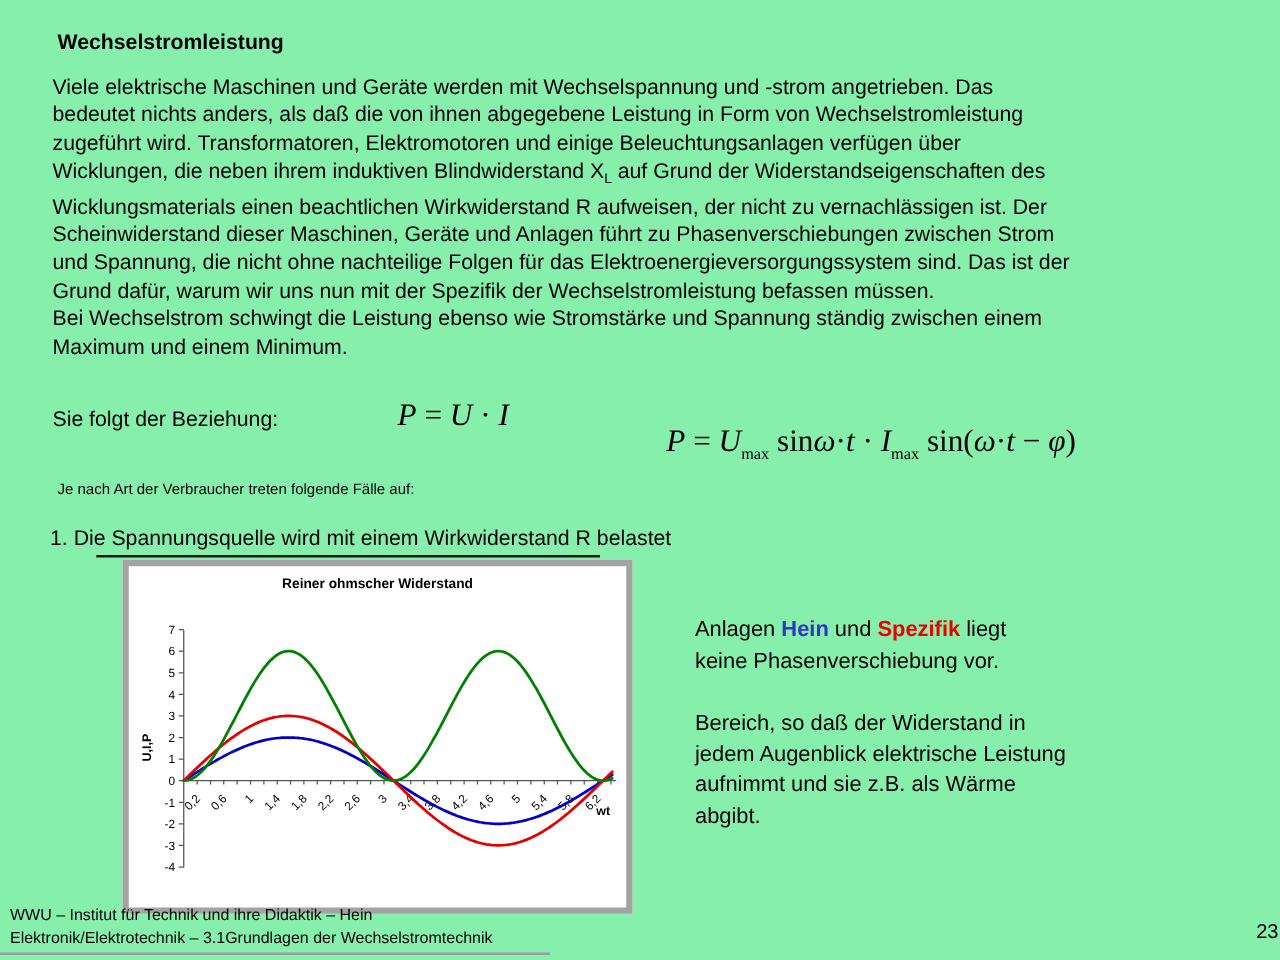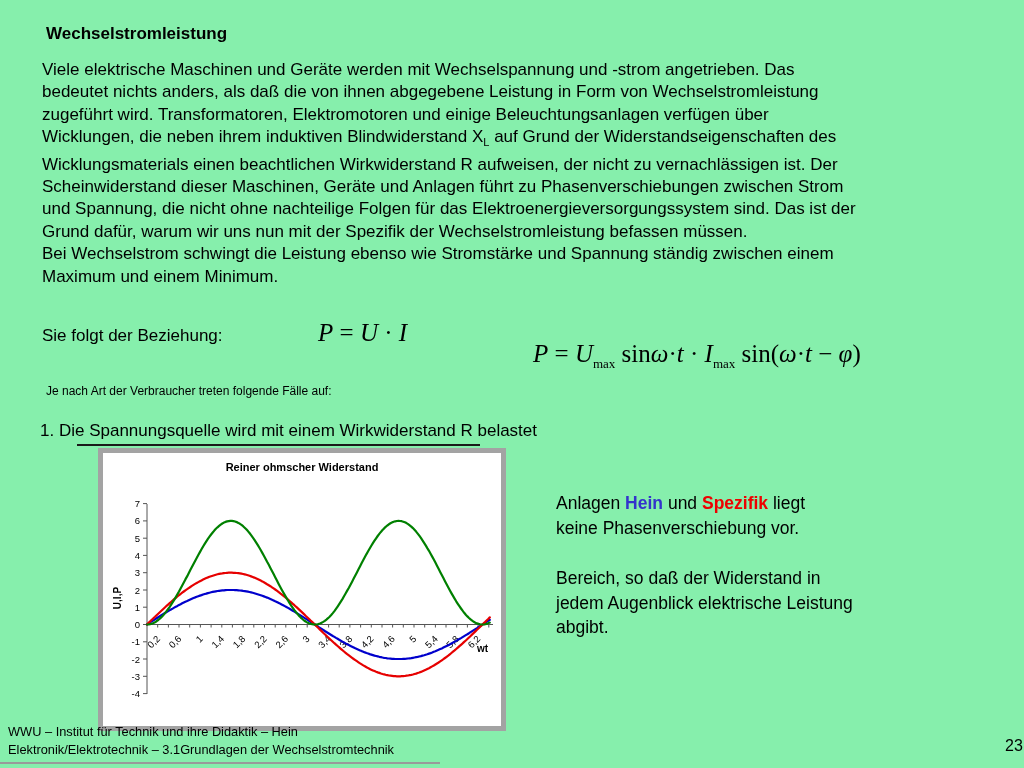--- a/index.html
+++ b/index.html
@@ -149,20 +149,21 @@
       </svg>
   </div>
 
   <div class="abs note note-p1">
       <div class="tline"><span>Anlagen </span><span class="run-blue">Hein</span><span> und </span><span class="run-red">Spezifik</span><span> liegt</span></div>
       <div class="tline"><span>keine Phasenverschiebung vor.</span></div>
     </div>
   <div class="abs note note-p2">
       <div class="tline"><span>Bereich, so daß der Widerstand in</span></div>
       <div class="tline"><span>jedem Augenblick elektrische Leistung</span></div>
+      <div class="tline"><span>aufnimmt und sie z.B. als Wärme</span></div>
       <div class="tline"><span>abgibt.</span></div>
     </div>
 
   <div class="abs footer">
     <div class="tline">WWU – Institut für Technik und ihre Didaktik – Hein</div>
     <div class="tline">Elektronik/Elektrotechnik – 3.1Grundlagen der Wechselstromtechnik</div>
   </div>
   <div class="abs page-number">23</div>
   <div class="abs bottom-rule"></div>
 

